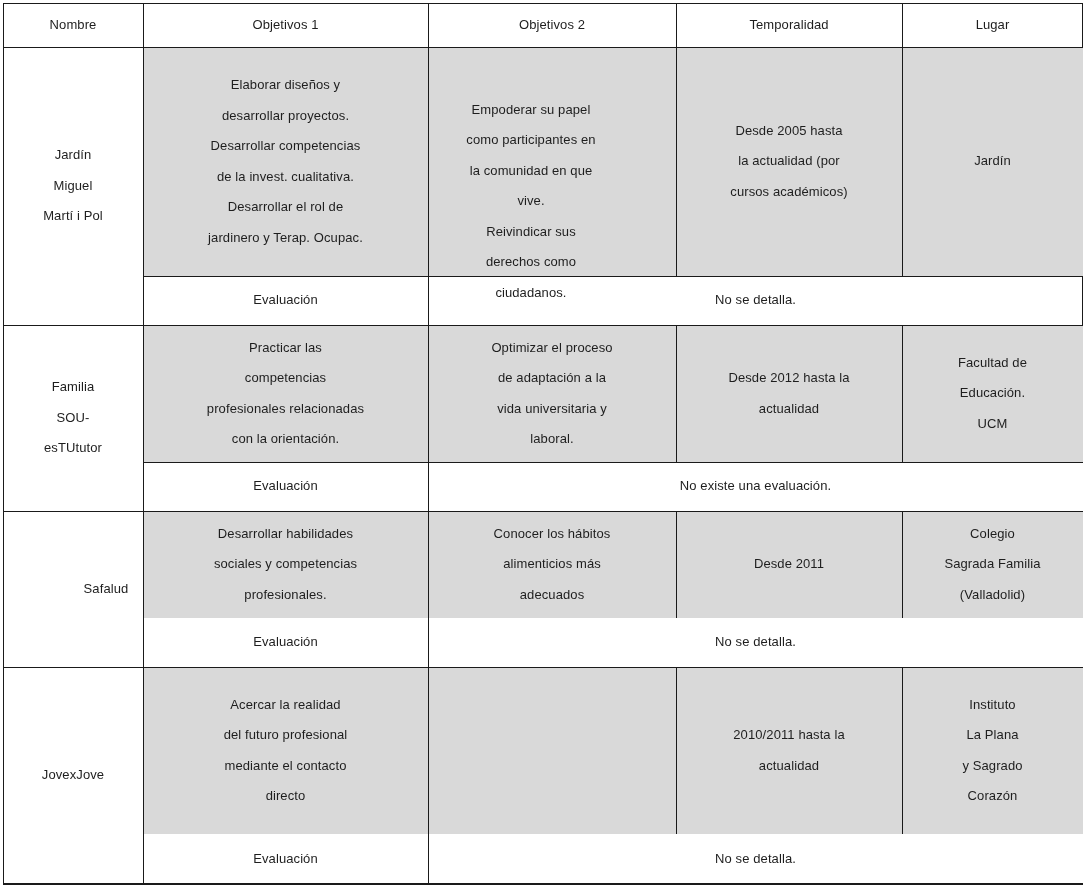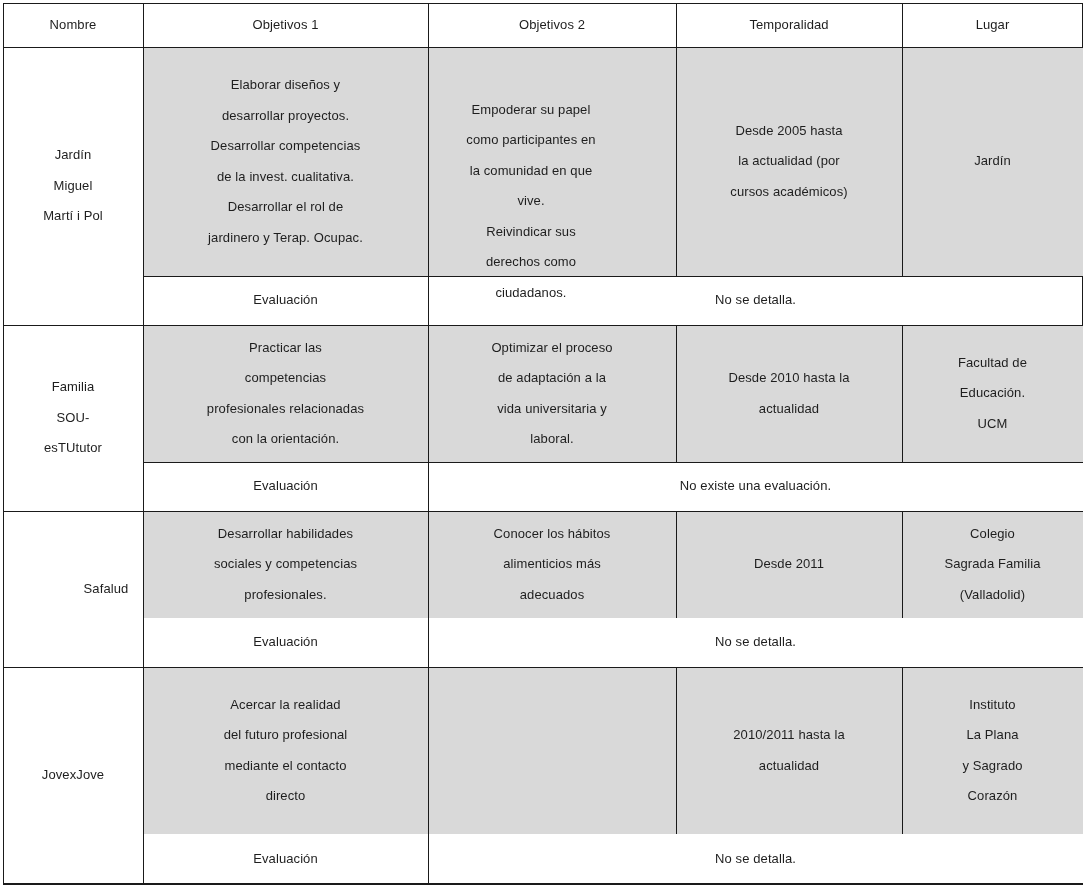--- a/index.html
+++ b/index.html
@@ -55,21 +55,21 @@
 SOU-
 esTUtutor</div>
   <div class="cell" style="left:140px;top:322px;width:285px;height:137px;">Practicar las
 competencias
 profesionales relacionadas
 con la orientación.</div>
   <div class="cell" style="left:425px;top:322px;width:248px;height:137px;">Optimizar el proceso
 de adaptación a la
 vida universitaria y
 laboral.</div>
-  <div class="cell" style="left:673px;top:322px;width:226px;height:137px;">Desde 2010 hasta la
+  <div class="cell" style="left:673px;top:322px;width:226px;height:137px;">Desde 2012 hasta la
 actualidad</div>
   <div class="cell" style="left:899px;top:322px;width:181px;height:137px;">Facultad de
 Educación.
 UCM</div>
   <div class="cell" style="left:140px;top:459px;width:285px;height:49px;">Evaluación</div>
   <div class="cell" style="left:425px;top:459px;width:655px;height:49px;">No existe una evaluación.</div>
 
   <div class="cell" style="left:0;top:508px;width:167px;height:156px;padding-left:39px;">Safalud</div>
   <div class="cell" style="left:140px;top:508px;width:285px;height:107px;">Desarrollar habilidades
 sociales y competencias

